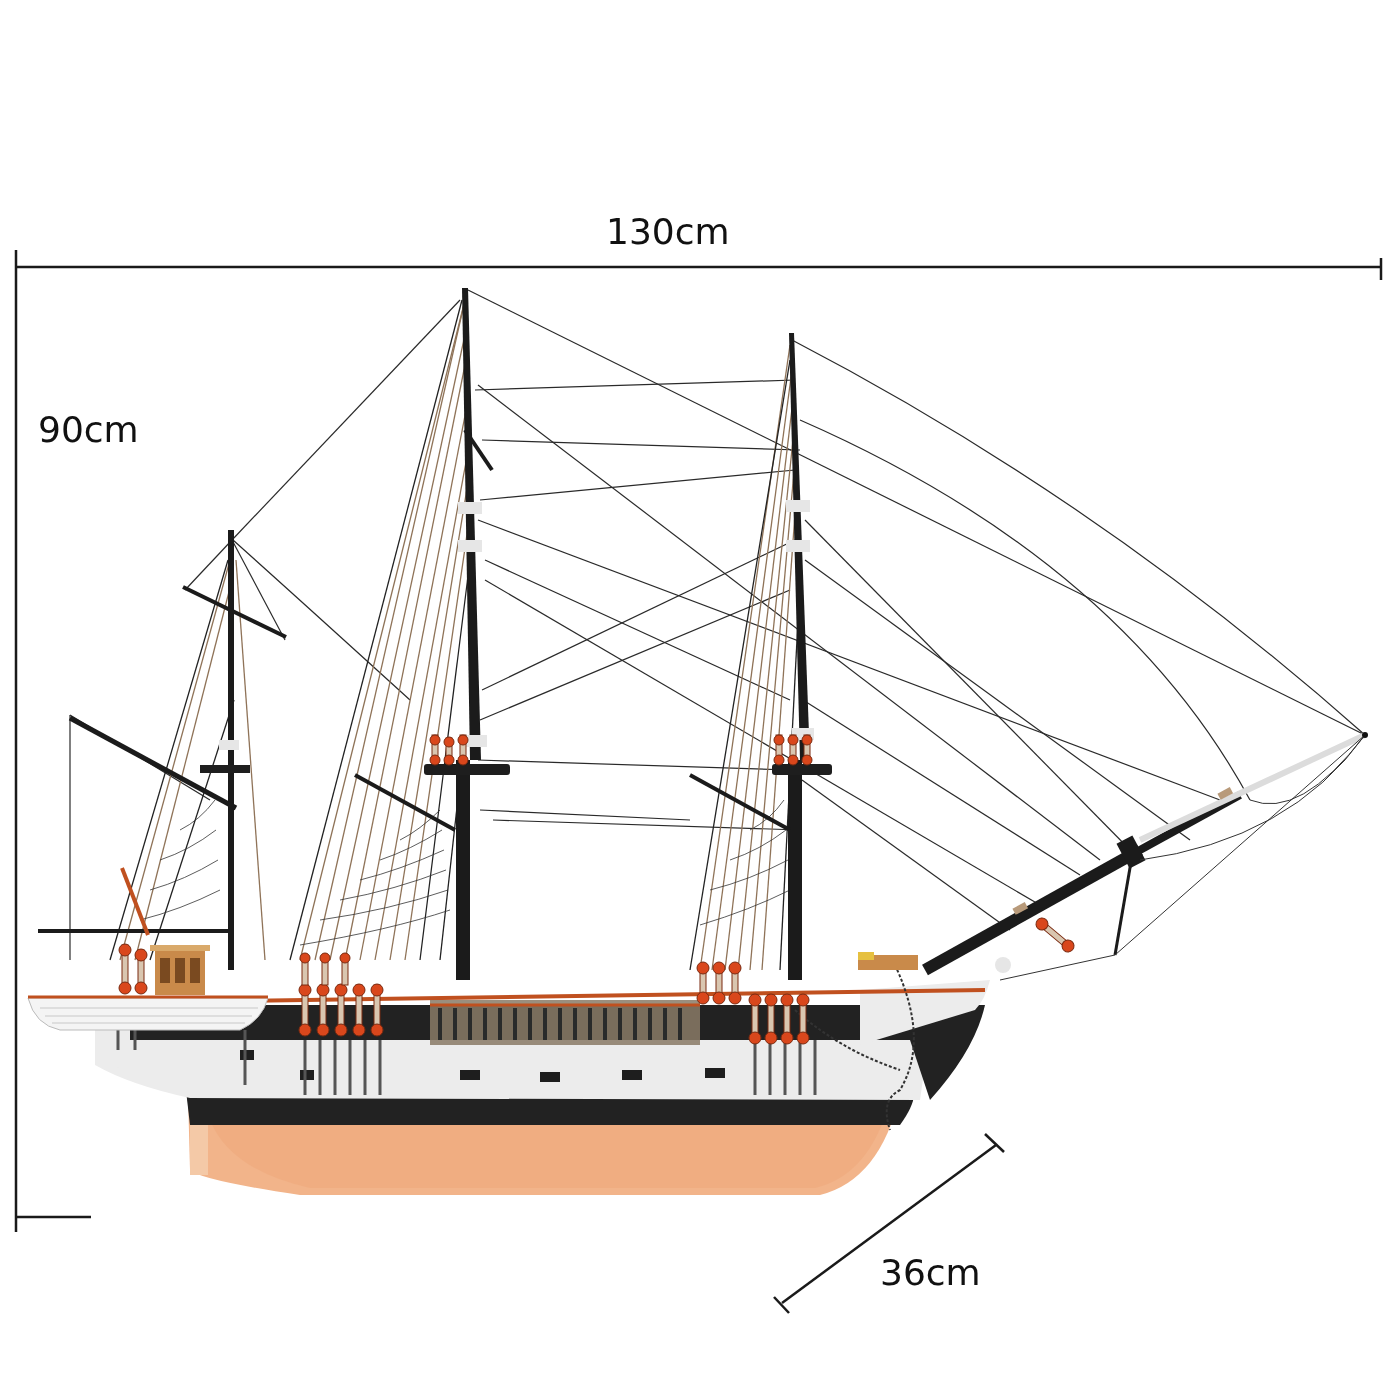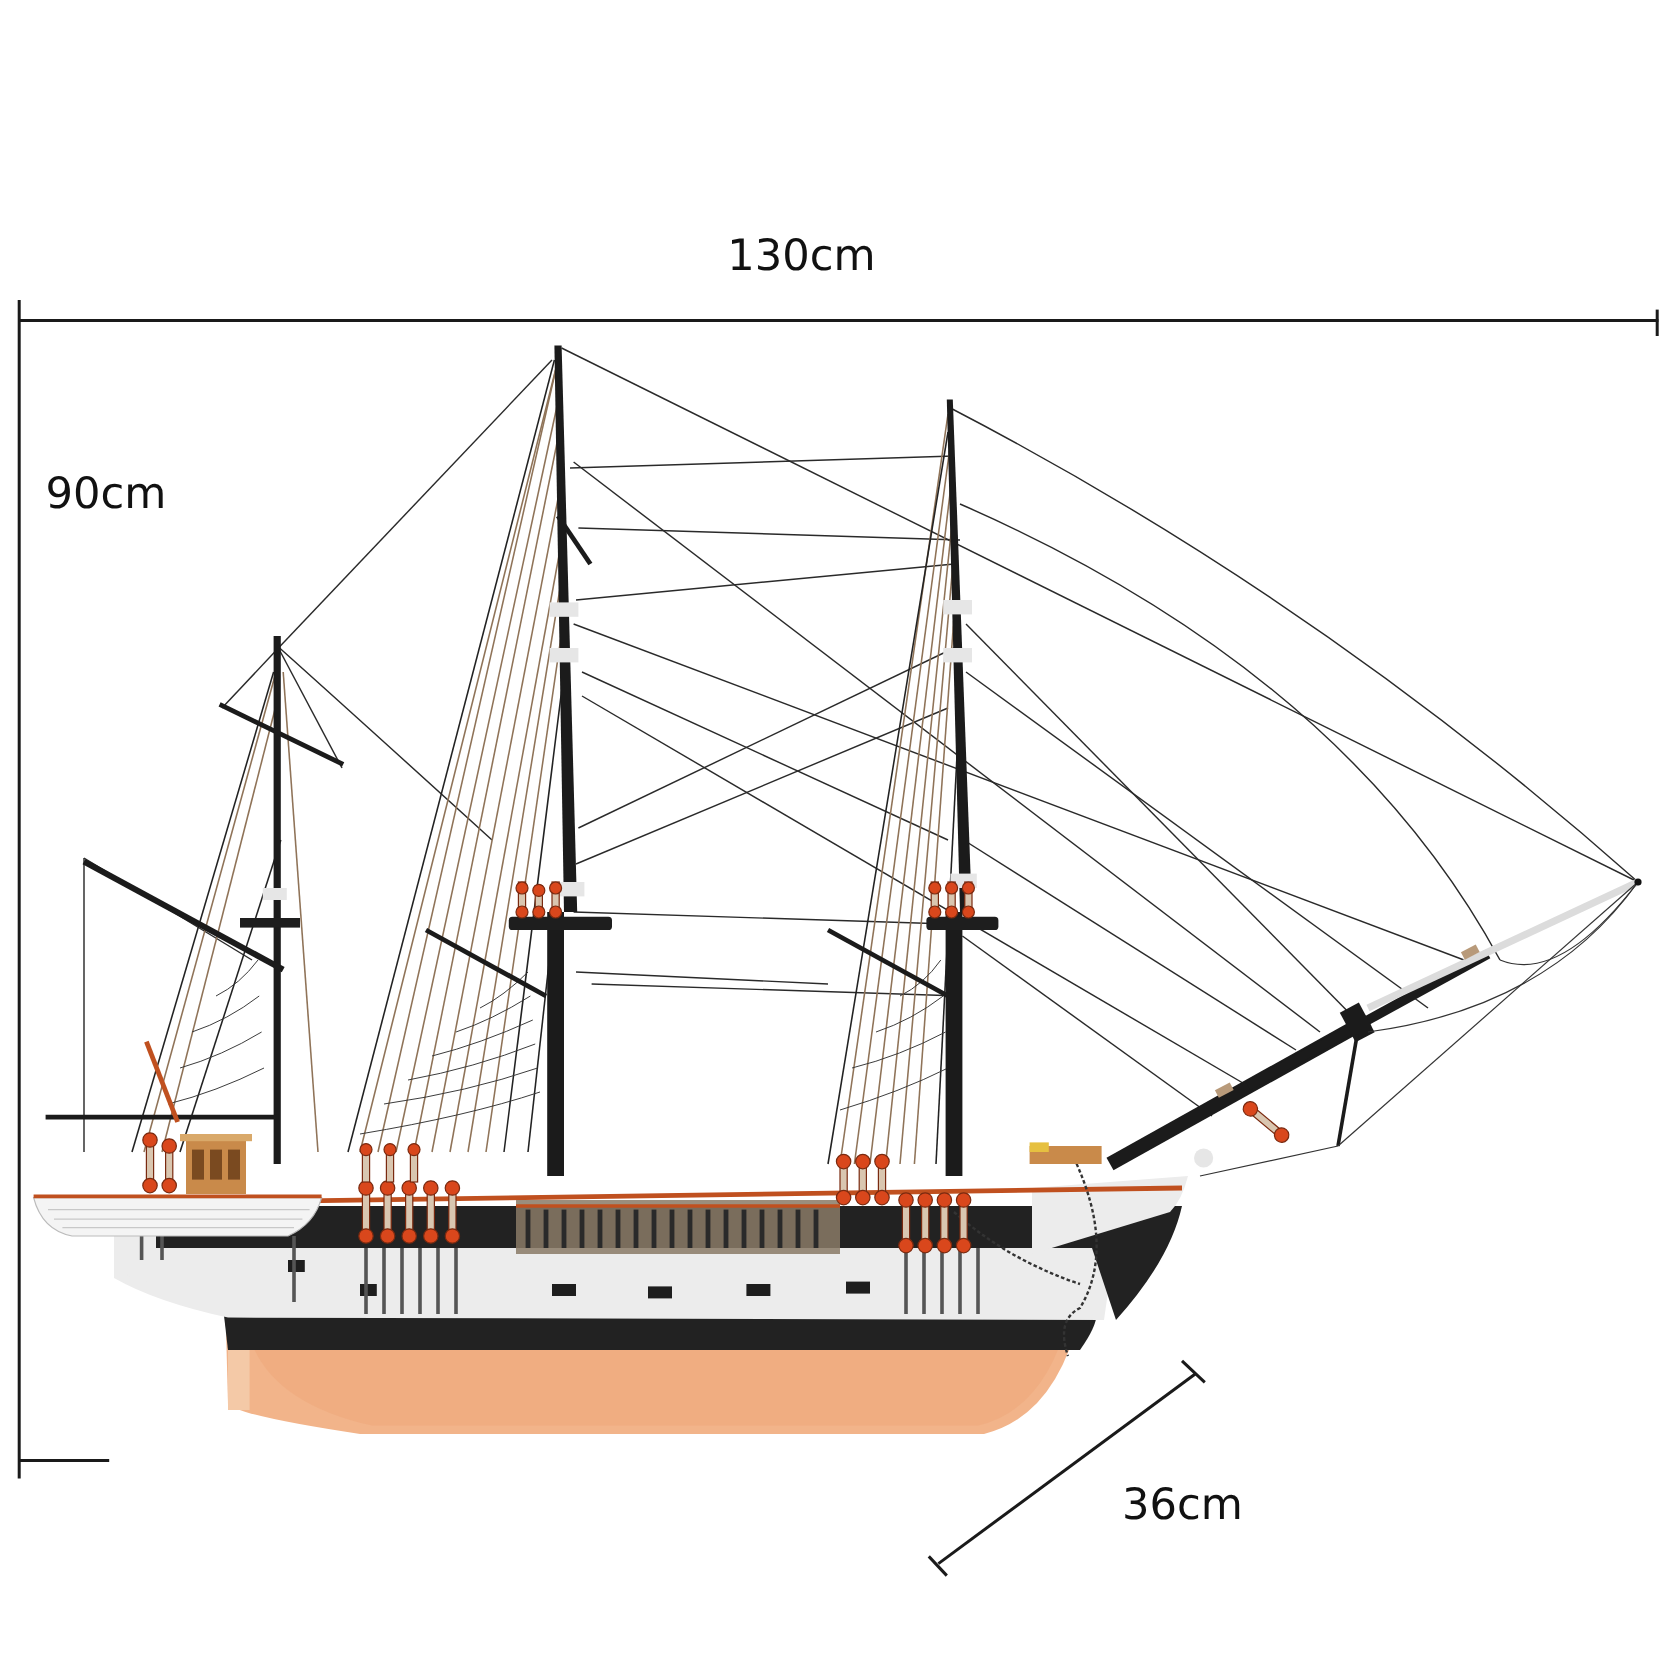--- a/index.html
+++ b/index.html
@@ -1,22 +1,22 @@
 <!DOCTYPE html>
 <html><head>
 <meta charset="utf-8">
 <style>
   html, body { margin: 0; padding: 0; background: #ffffff; }
   body { width: 1400px; height: 1400px; position: relative; overflow: hidden;
          font-family: "DejaVu Sans", sans-serif; }
   .dim-label { position: absolute; font-size: 36px; color: #111111;
-               font-family: "DejaVu Sans", sans-serif; letter-spacing: 0px; line-height: 1; }
+               font-family: "DejaVu Sans", sans-serif; letter-spacing: 0px; line-height: 1; margin-top: 18px; }
   #label-width  { left: 606px; top: 196px; }
   #label-height { left: 38px;  top: 394px; }
-  #label-depth  { left: 935px; top: 1237px; }
+  #label-depth  { left: 880px; top: 1237px; }
   svg.stage { position: absolute; left: 0; top: 0; }
 </style>
 </head>
 <body>
 
 <div class="dim-label" id="label-width">130cm</div>
 <div class="dim-label" id="label-height">90cm</div>
 <div class="dim-label" id="label-depth">36cm</div>
 
 <svg class="stage" width="1400" height="1400" viewBox="0 0 1400 1400">

